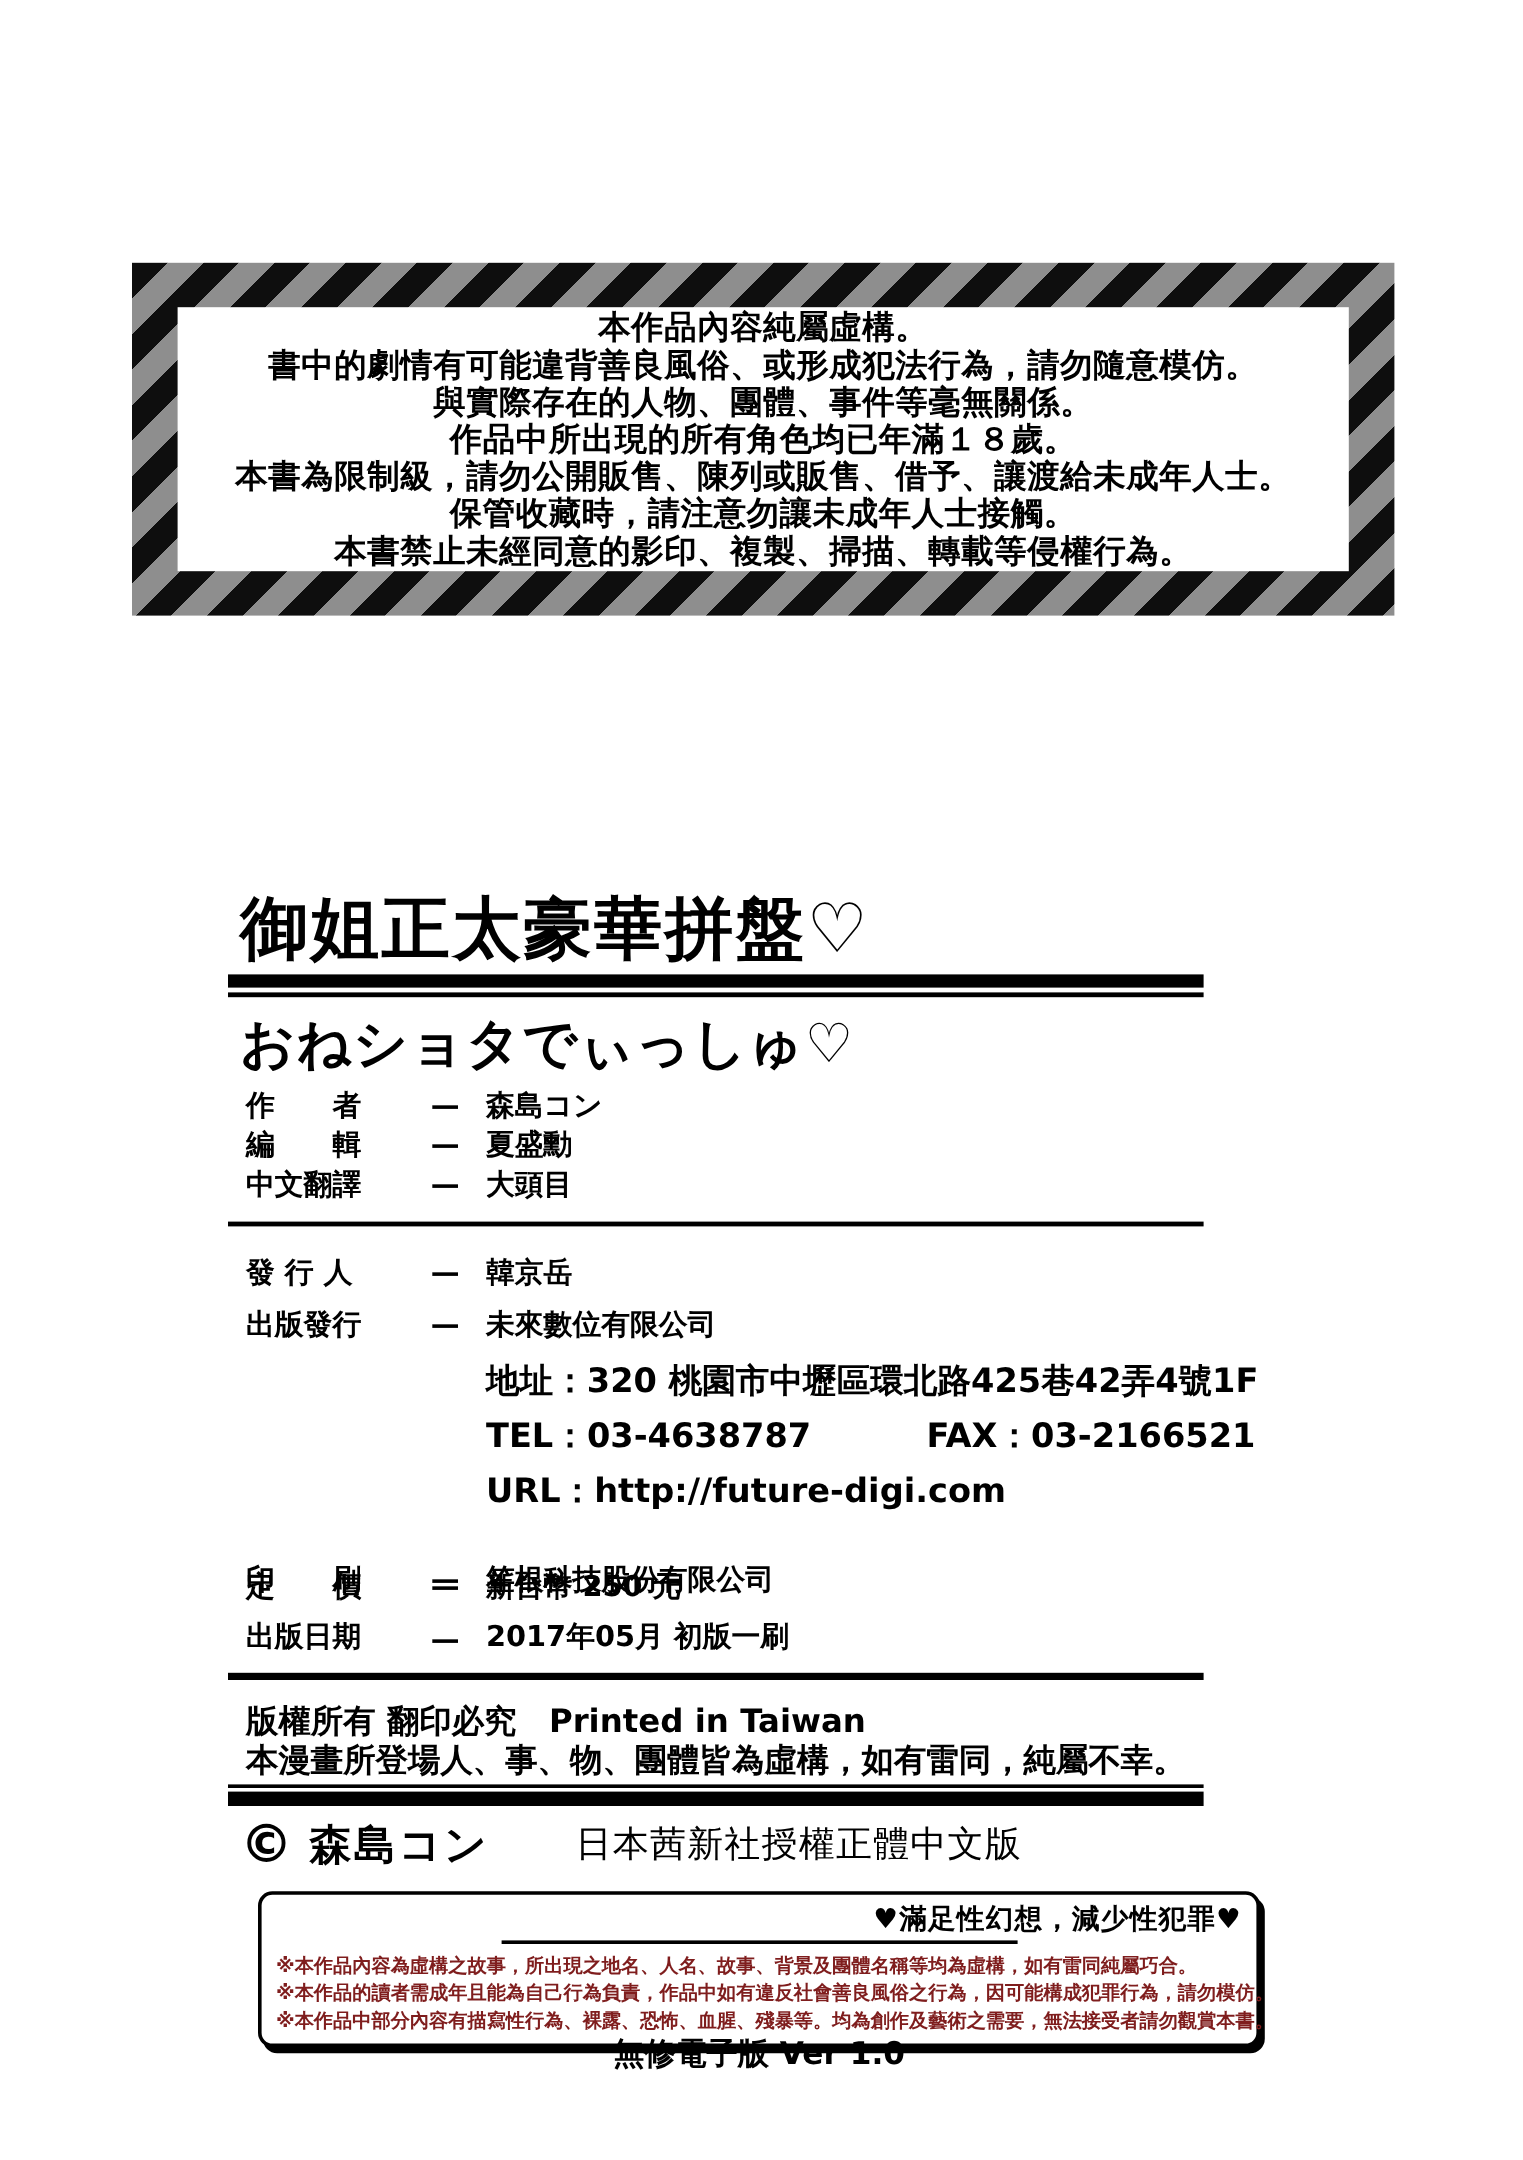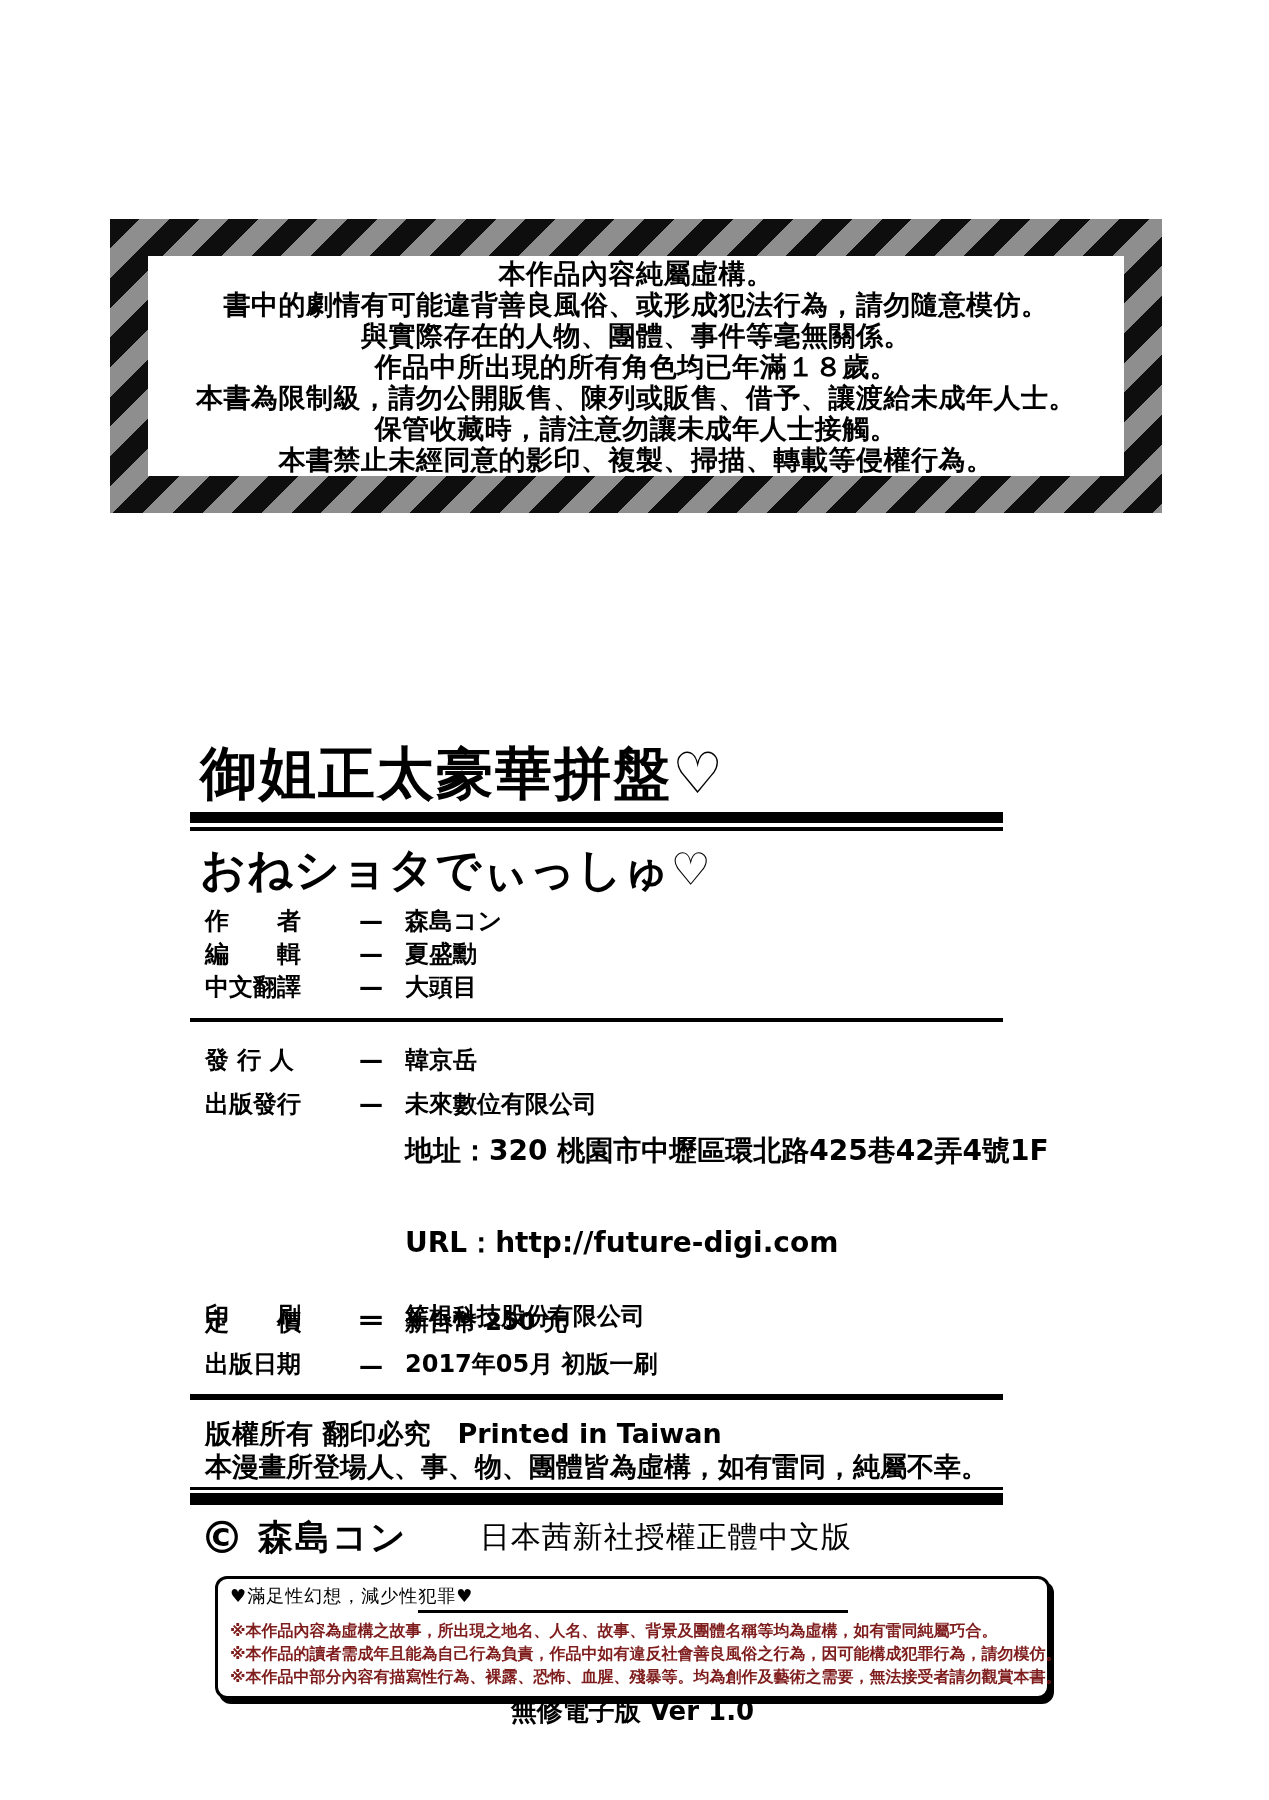--- a/index.html
+++ b/index.html
@@ -64,21 +64,21 @@
   .license .c{font-size:44px;font-weight:700;line-height:44px;}
   .license .author{font-size:35px;font-weight:700;margin-left:14px;letter-spacing:2px;}
   .license .note{font-size:30px;font-weight:400;margin-left:72px;letter-spacing:1px;}
   
   .notice{
     position:absolute;left:215px;top:1576px;width:835px;box-sizing:border-box;
     border:3px solid #000;border-radius:12px;background:#fff;
     box-shadow:4px 5px 0 #000;padding:5px 12px 8px 12px;
   }
   .notice-heading{
-    text-align:left;font-size:18px;font-weight:400;letter-spacing:1px;white-space:nowrap;
+    text-align:right;font-size:23px;font-weight:700;letter-spacing:1px;white-space:nowrap;
   }
   .notice-underline{width:430px;height:3px;background:#000;margin:2px auto 6px auto;}
   .notice-line{
     font-size:16px;line-height:23px;font-weight:600;white-space:nowrap;
     letter-spacing:0;color:#7f1d1d;
   }
   .footer-version{
     position:absolute;left:215px;top:1694px;width:835px;text-align:center;
     font-size:26px;font-weight:600;white-space:nowrap;
   }
@@ -126,20 +126,24 @@
     <span class="label">發 行 人</span>
     <span class="dash">—</span>
     <span class="value">韓京岳</span>
   </div>
   <div class="row" style="top:1088px;">
     <span class="label">出版發行</span>
     <span class="dash">—</span>
     <span class="value">未來數位有限公司</span>
   </div>
   <div class="detail-line" style="top:1132px;">地址：320 桃園市中壢區環北路425巷42弄4號1F</div>
+  <div class="detail-line telfax" style="top:1178px;">
+    <span>TEL：03-4638787</span>
+    <span>FAX：03-2166521</span>
+  </div>
   <div class="detail-line" style="top:1224px;">URL：http://future-digi.com</div>
 
   <div class="row" style="top:1262px;margin-top:38px;">
     <span class="label">印　　刷</span>
     <span class="dash">—</span>
     <span class="value">笙根科技股份有限公司</span>
   </div>
   <div class="row" style="top:1306px;">
     <span class="label">定　　價</span>
     <span class="dash">—</span>

